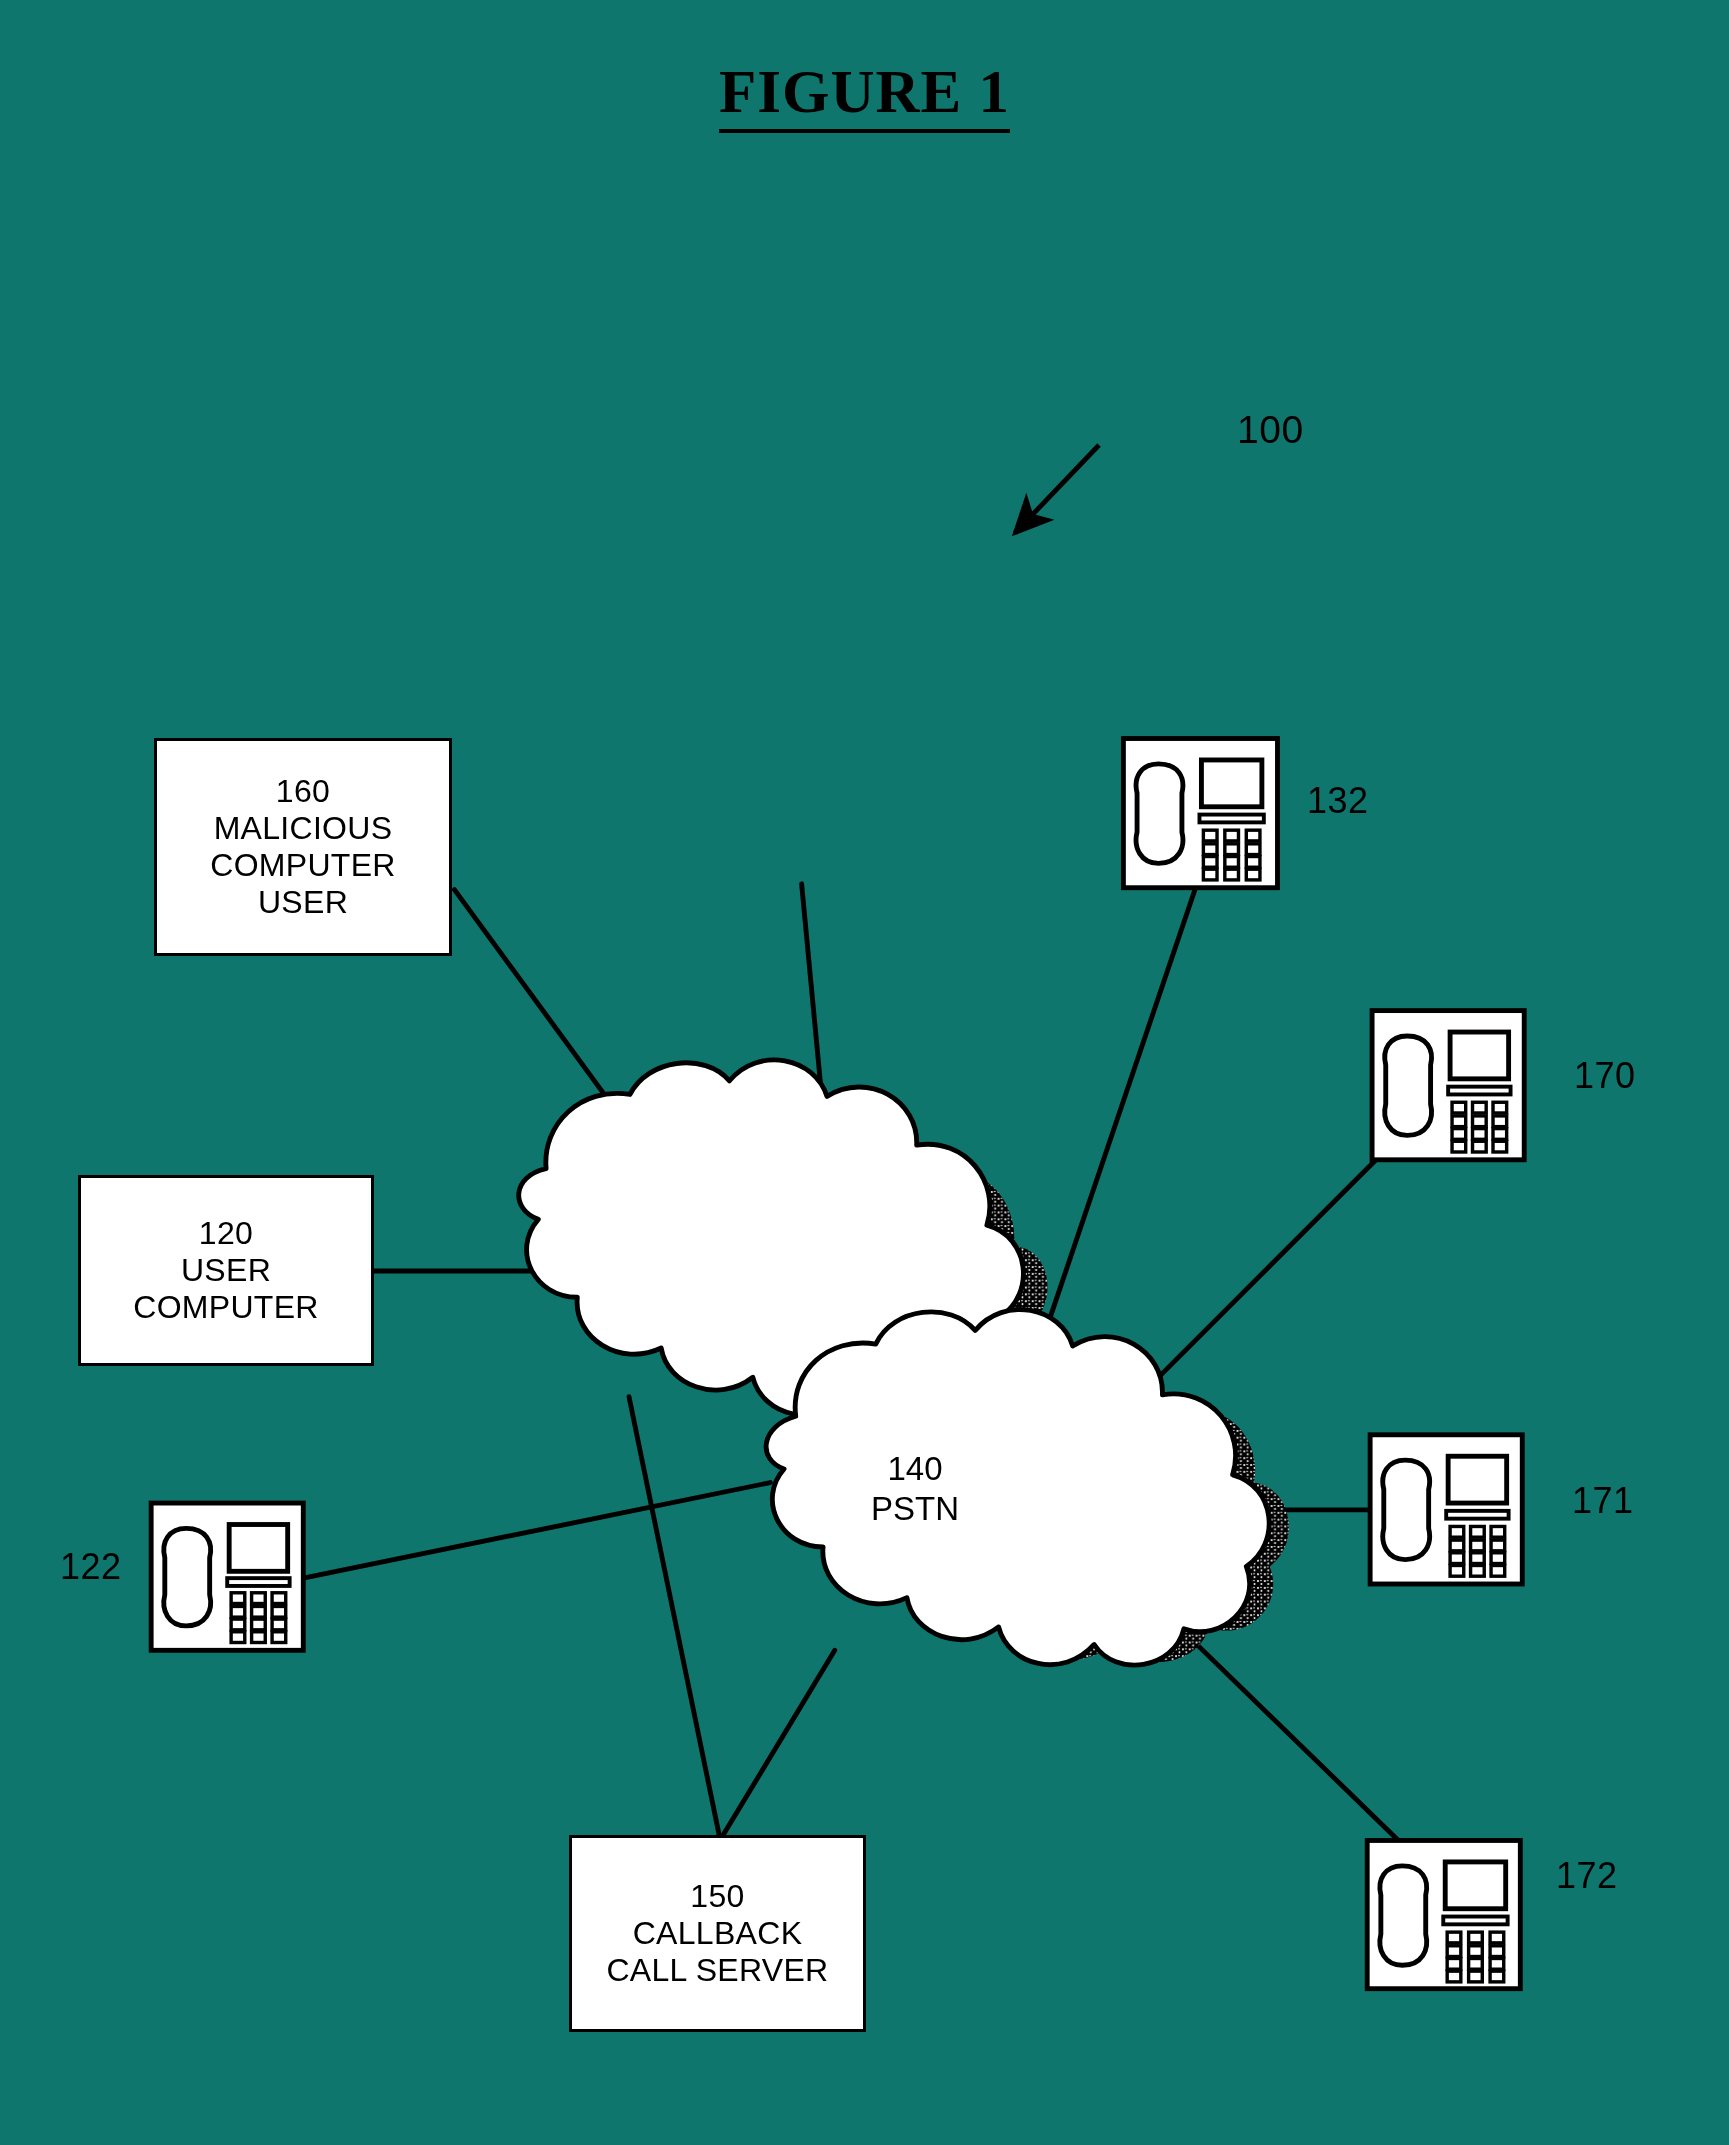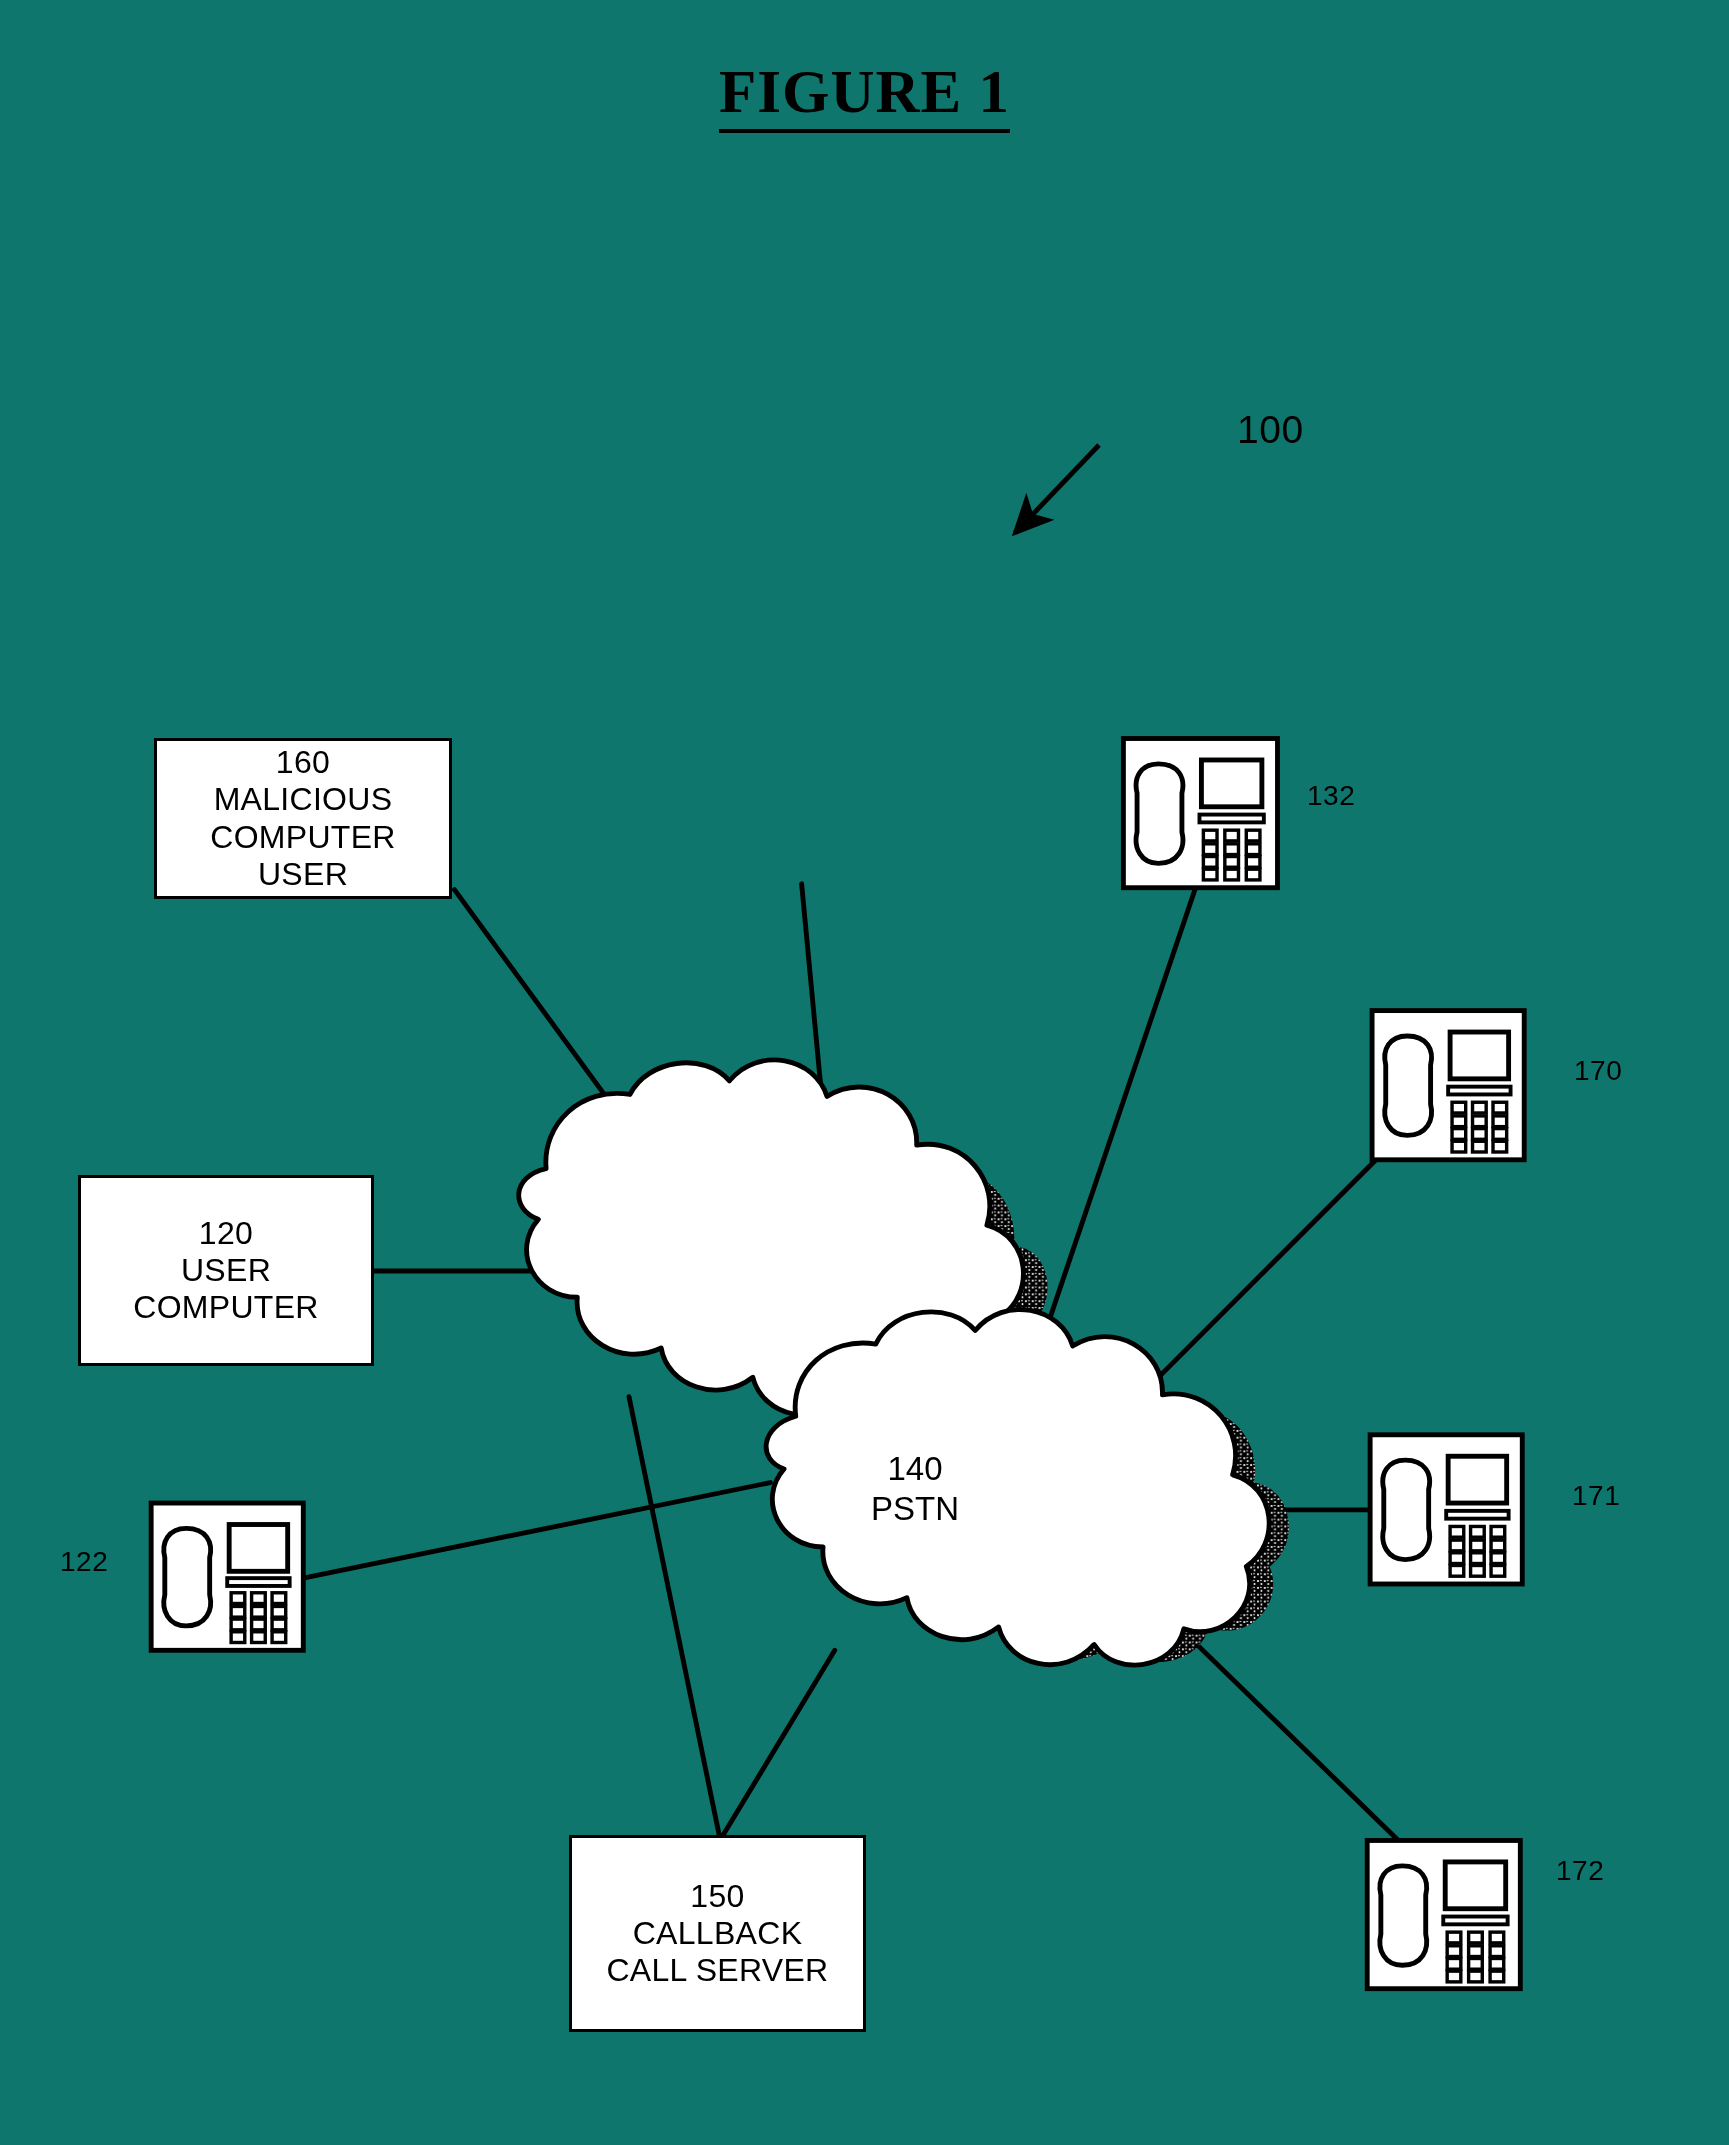--- a/index.html
+++ b/index.html
@@ -48,21 +48,21 @@
     align-items: center;
     justify-content: center;
     line-height: 1.16;
     font-size: 32px;
     color: #000;
     letter-spacing: 0.3px;
   }
   .node-box .ln { display: block; white-space: nowrap; }
   .ref-label {
     position: absolute;
-    font-size: 28px;
+    font-size: 36px;
     color: #000;
     white-space: nowrap;
     letter-spacing: 0.5px;
   }
   .cloud-label {
     position: absolute;
     text-align: center;
     font-size: 33px;
     color: #000;
     line-height: 1.2;
@@ -264,21 +264,21 @@
           <rect x="124" y="119" width="14" height="11"></rect>
         <rect x="82" y="132" width="14" height="11"></rect>
           <rect x="103" y="132" width="14" height="11"></rect>
           <rect x="124" y="132" width="14" height="11"></rect>
       </g>
     </g>
   </svg>
 
   <div class="ref-label" style="left:1237px; top:408px; font-size:39px;">100</div>
 
-  <div class="node-box" style="left:154px; top:738px; width:298px; height:161px;">
+  <div class="node-box" style="left:154px; top:738px; width:298px; height:218px;">
     <span class="ln">160</span>
     <span class="ln">MALICIOUS</span>
     <span class="ln">COMPUTER</span>
     <span class="ln">USER</span>
   </div>
 
 
   <div class="node-box" style="left:78px; top:1175px; width:296px; height:191px;">
     <span class="ln">120</span>
     <span class="ln">USER</span>

